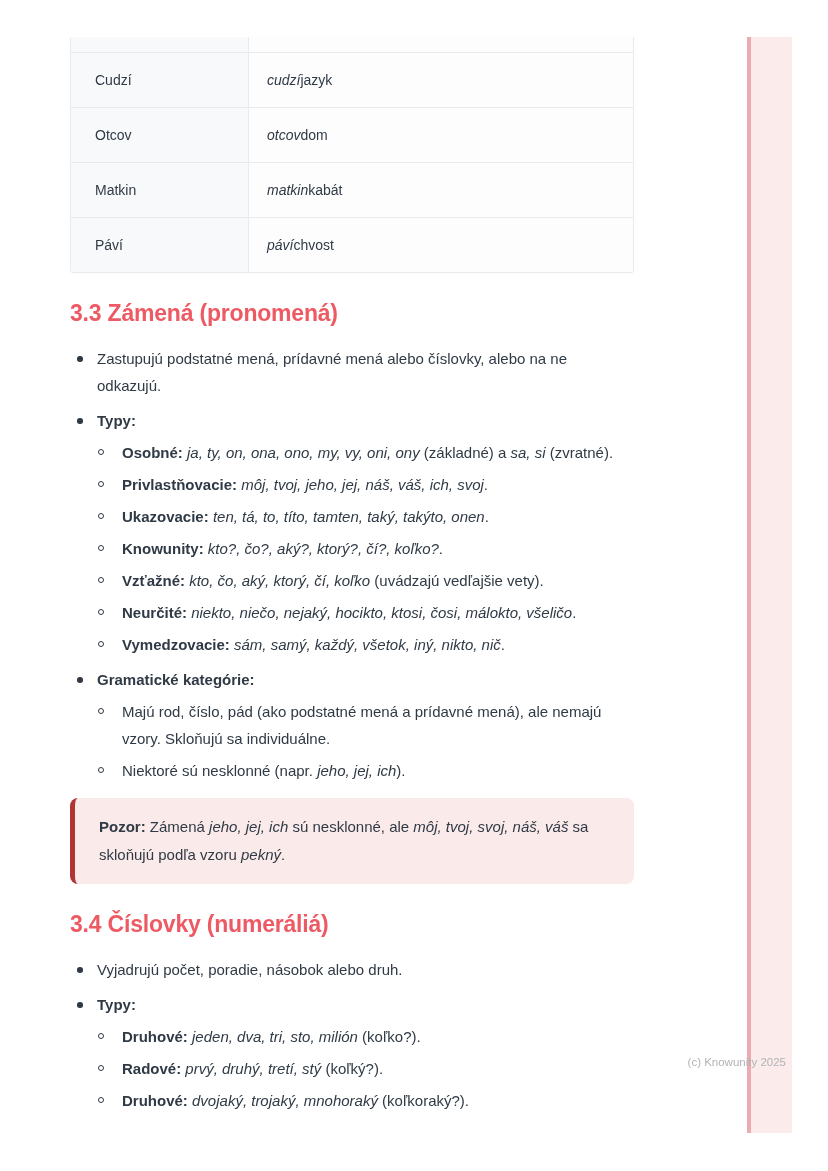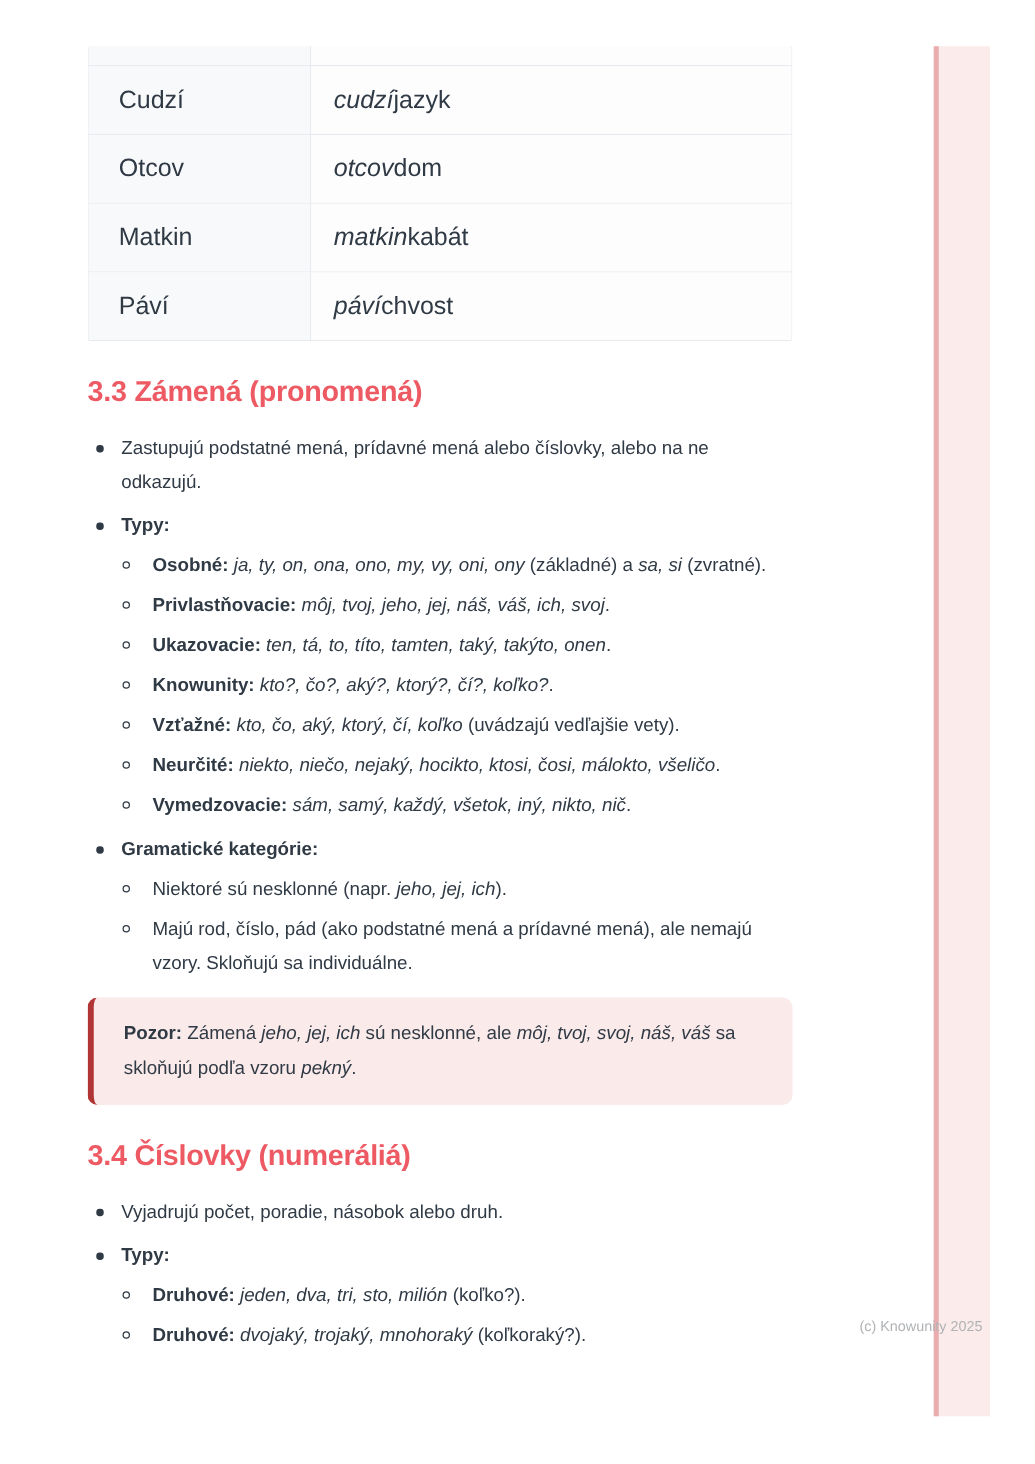--- a/index.html
+++ b/index.html
@@ -31,21 +31,21 @@
     position:absolute;left:70px;top:37px;width:564px;z-index:2;
   }
   
   .gtable{
     border:1px solid var(--border);border-top:none;
     border-radius:0 0 3px 3px;
   }
   .trow{display:flex;height:55px;}
   .trow + .trow{border-top:1px solid var(--border);}
   .trow.cut{height:15px;}
-  .tc{display:flex;align-items:center;font-size:20px;line-height:1.3;}
+  .tc{display:flex;align-items:center;font-size:14px;line-height:1.3;}
   .tc.term{width:178px;background:var(--term-bg);padding-left:24px;border-right:1px solid var(--border);}
   .tc.ex{flex:1;background:var(--ex-bg);padding-left:18px;}
   
   h2{
     color:var(--accent);font-size:23px;line-height:28px;font-weight:700;
     margin:26px 0 18px 0;letter-spacing:-0.2px;
   }
   
   ul{margin:0;padding:0;list-style:none;}
   li{position:relative;font-size:15px;line-height:27px;}
@@ -136,40 +136,41 @@
         <li><span><span class="b">Ukazovacie: </span><span class="i">ten, tá, to, títo, tamten, taký, takýto, onen</span><span>.</span></span></li>
         <li><span><span class="b">Knowunity: </span><span class="i">kto?, čo?, aký?, ktorý?, čí?, koľko?</span><span>.</span></span></li>
         <li><span><span class="b">Vzťažné: </span><span class="i">kto, čo, aký, ktorý, čí, koľko</span><span> (uvádzajú vedľajšie vety).</span></span></li>
         <li><span><span class="b">Neurčité: </span><span class="i">niekto, niečo, nejaký, hocikto, ktosi, čosi, málokto, všeličo</span><span>.</span></span></li>
         <li><span><span class="b">Vymedzovacie: </span><span class="i">sám, samý, každý, všetok, iný, nikto, nič</span><span>.</span></span></li>
       </ul>
     </li>
     <li>
       <span><span class="b">Gramatické kategórie:</span></span>
       <ul class="l2">
+        <li><span><span>Majú rod, číslo, pád (ako podstatné mená a prídavné mená), ale nemajú vzory. Skloňujú sa individuálne.</span></span></li>
         <li><span><span>Niektoré sú nesklonné (napr. </span><span class="i">jeho, jej, ich</span><span>).</span></span></li>
-        <li><span><span>Majú rod, číslo, pád (ako podstatné mená a prídavné mená), ale nemajú vzory. Skloňujú sa individuálne.</span></span></li>
       </ul>
     </li>
   </ul>
 
   <div class="callout">
     <p><span class="b">Pozor: </span><span>Zámená </span><span class="i">jeho, jej, ich</span><span> sú nesklonné, ale </span><span class="i">môj, tvoj, svoj, náš, váš</span><span> sa skloňujú podľa vzoru </span><span class="i">pekný</span><span>.</span></p>
   </div>
 
   <h2>3.4 Číslovky (numeráliá)</h2>
 
   <ul class="l1">
     <li>
       <span><span>Vyjadrujú počet, poradie, násobok alebo druh.</span></span>
     </li>
     <li>
       <span><span class="b">Typy:</span></span>
       <ul class="l2">
         <li><span><span class="b">Druhové: </span><span class="i">jeden, dva, tri, sto, milión</span><span> (koľko?).</span></span></li>
+        <li><span><span class="b">Radové: </span><span class="i">prvý, druhý, tretí, stý</span><span> (koľký?).</span></span></li>
         <li><span><span class="b">Druhové: </span><span class="i">dvojaký, trojaký, mnohoraký</span><span> (koľkoraký?).</span></span></li>
       </ul>
     </li>
   </ul>
 
 </div>
 
 <div class="footer">(c) Knowunity 2025</div>
 
 </body></html>

